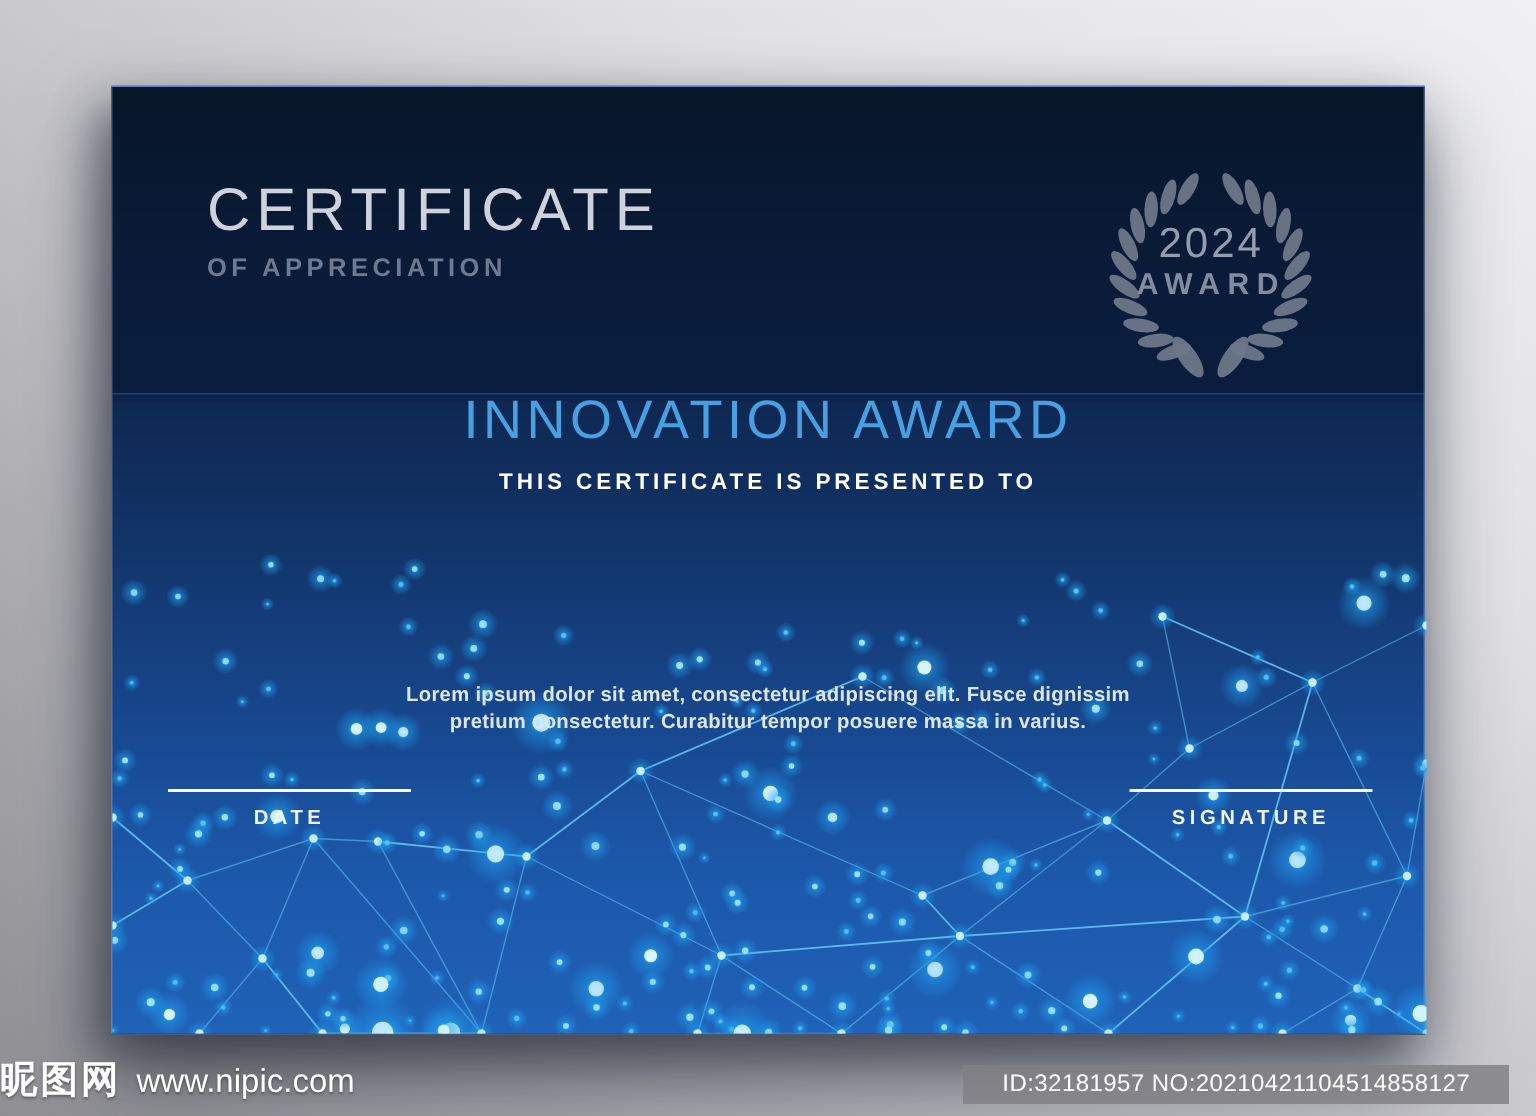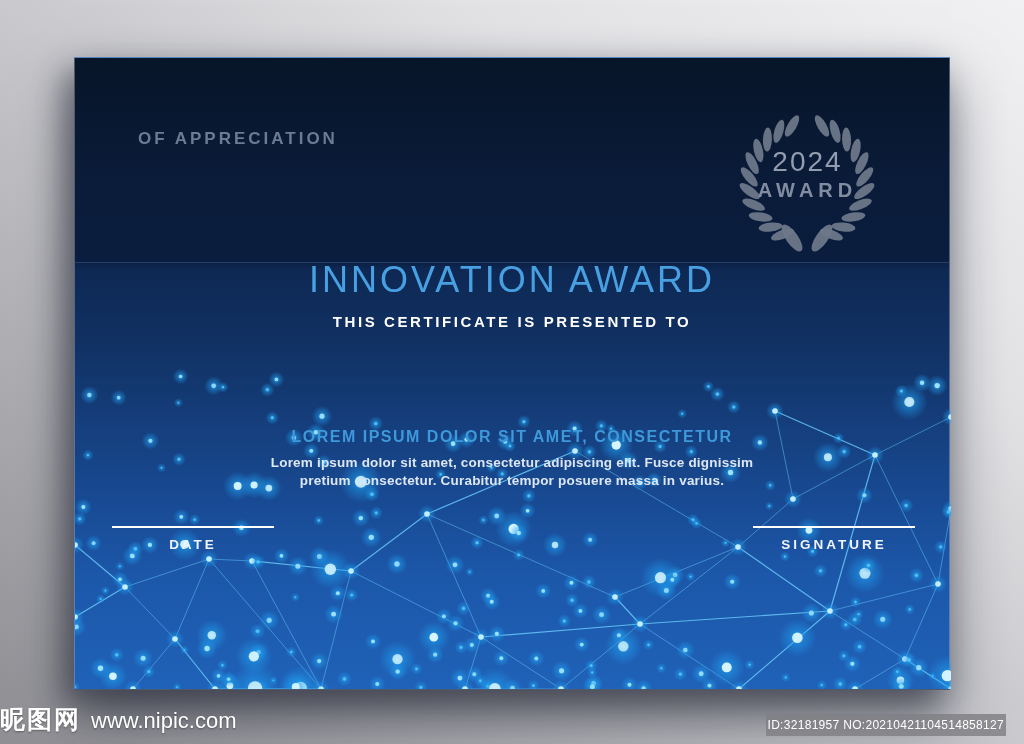--- a/index.html
+++ b/index.html
@@ -31,21 +31,21 @@
   .field-date{left:37px;}
   .field-signature{left:678px;}
   .field-line{height:2px;background:#ffffff;}
   .field-label{margin-top:9px;font-size:13.5px;font-weight:bold;letter-spacing:3px;color:#f0f4fa;}
   
   .wm-left{position:absolute;left:0;bottom:8px;display:flex;align-items:baseline;gap:10px;color:#ffffff;
     text-shadow:0 1px 2px rgba(0,0,0,.35);z-index:5;}
   .wm-logo{font-size:25px;font-weight:bold;letter-spacing:2px;}
   .wm-url{font-size:22px;}
   .wm-id{position:absolute;right:18px;bottom:8px;background:rgba(127,127,132,.82);color:#ffffff;
-    font-size:12px;letter-spacing:.3px;padding:4px 2px;z-index:5;}
+    font-size:16px;letter-spacing:.3px;padding:4px 26px;z-index:5;}
 </style>
 </head>
 <body>
 
 <div class="stage">
 
   <div class="certificate">
     <div class="seam"></div>
 
     <svg class="plexus" viewBox="0 0 876 330">
@@ -585,20 +585,21 @@
         <circle cx="193.8384447041899" cy="129.0568277726634" r="12.856754739135505" fill="url(#halo)"></circle>
         <circle cx="193.8384447041899" cy="129.0568277726634" r="3.3927358559798453" fill="#d9f6ff" fill-opacity="0.7974199015880004"></circle>
         <circle cx="826.3723618118092" cy="32.044342896114756" r="6.437282503545284" fill="url(#halo)"></circle>
         <circle cx="826.3723618118092" cy="32.044342896114756" r="1.3866507823579013" fill="#55c2f5" fill-opacity="0.9745437759556808"></circle>
         <circle cx="651.7656767852604" cy="308.4124010580946" r="17.80503078520298" fill="url(#halo)"></circle>
         <circle cx="651.7656767852604" cy="308.4124010580946" r="4.939072120375932" fill="#d9f6ff" fill-opacity="0.9746201080852188"></circle>
       </svg>
 
     <div class="content">
       <div class="cert-header">
+        <h1 class="cert-title">CERTIFICATE</h1>
         <div class="cert-subtitle">OF APPRECIATION</div>
       </div>
 
       <div class="badge">
         <svg class="laurel" viewBox="0 0 175 162">
             <ellipse cx="0" cy="0" rx="12" ry="4.5" fill="#6d7789" fill-opacity="0.95" transform="translate(71.98849538405379 25.976302075234038) rotate(-60)"></ellipse>
             <ellipse cx="0" cy="0" rx="12" ry="4.5" fill="#6d7789" fill-opacity="0.95" transform="translate(58.88104202571245 31.272056985915043) rotate(-74)"></ellipse>
             <ellipse cx="0" cy="0" rx="12" ry="4.5" fill="#6d7789" fill-opacity="0.95" transform="translate(47.444095116375095 39.581485306088105) rotate(-88)"></ellipse>
             <ellipse cx="0" cy="0" rx="12" ry="4.5" fill="#6d7789" fill-opacity="0.95" transform="translate(38.3571070591654 50.41093596912843) rotate(-102)"></ellipse>
             <ellipse cx="0" cy="0" rx="12" ry="4.5" fill="#6d7789" fill-opacity="0.95" transform="translate(32.15992261523963 63.117047041484895) rotate(-116)"></ellipse>
@@ -621,21 +622,20 @@
             <ellipse cx="0" cy="0" rx="12" ry="4.5" fill="#6d7789" fill-opacity="0.95" transform="translate(111.51185918096057 134.5658516481257) rotate(20)"></ellipse>
             <ellipse cx="0" cy="0" rx="16" ry="6" fill="#6d7789" fill-opacity="0.95" transform="translate(72 138) rotate(55)"></ellipse>
             <ellipse cx="0" cy="0" rx="16" ry="6" fill="#6d7789" fill-opacity="0.95" transform="translate(102 138) rotate(-55)"></ellipse>
           </svg>
         <div class="badge-year">2024</div>
         <div class="badge-label">AWARD</div>
       </div>
 
       <div class="award-title">INNOVATION AWARD</div>
       <div class="presented">THIS CERTIFICATE IS PRESENTED TO</div>
-      <div class="tagline">LOREM IPSUM DOLOR SIT AMET, CONSECTETUR</div>
 
       <div class="desc">
         <div>Lorem ipsum dolor sit amet, consectetur adipiscing elit. Fusce dignissim</div>
         <div>pretium consectetur. Curabitur tempor posuere massa in varius.</div>
       </div>
 
       <div class="field field-signature">
         <div class="field-line"></div>
         <div class="field-label">SIGNATURE</div>
       </div>

